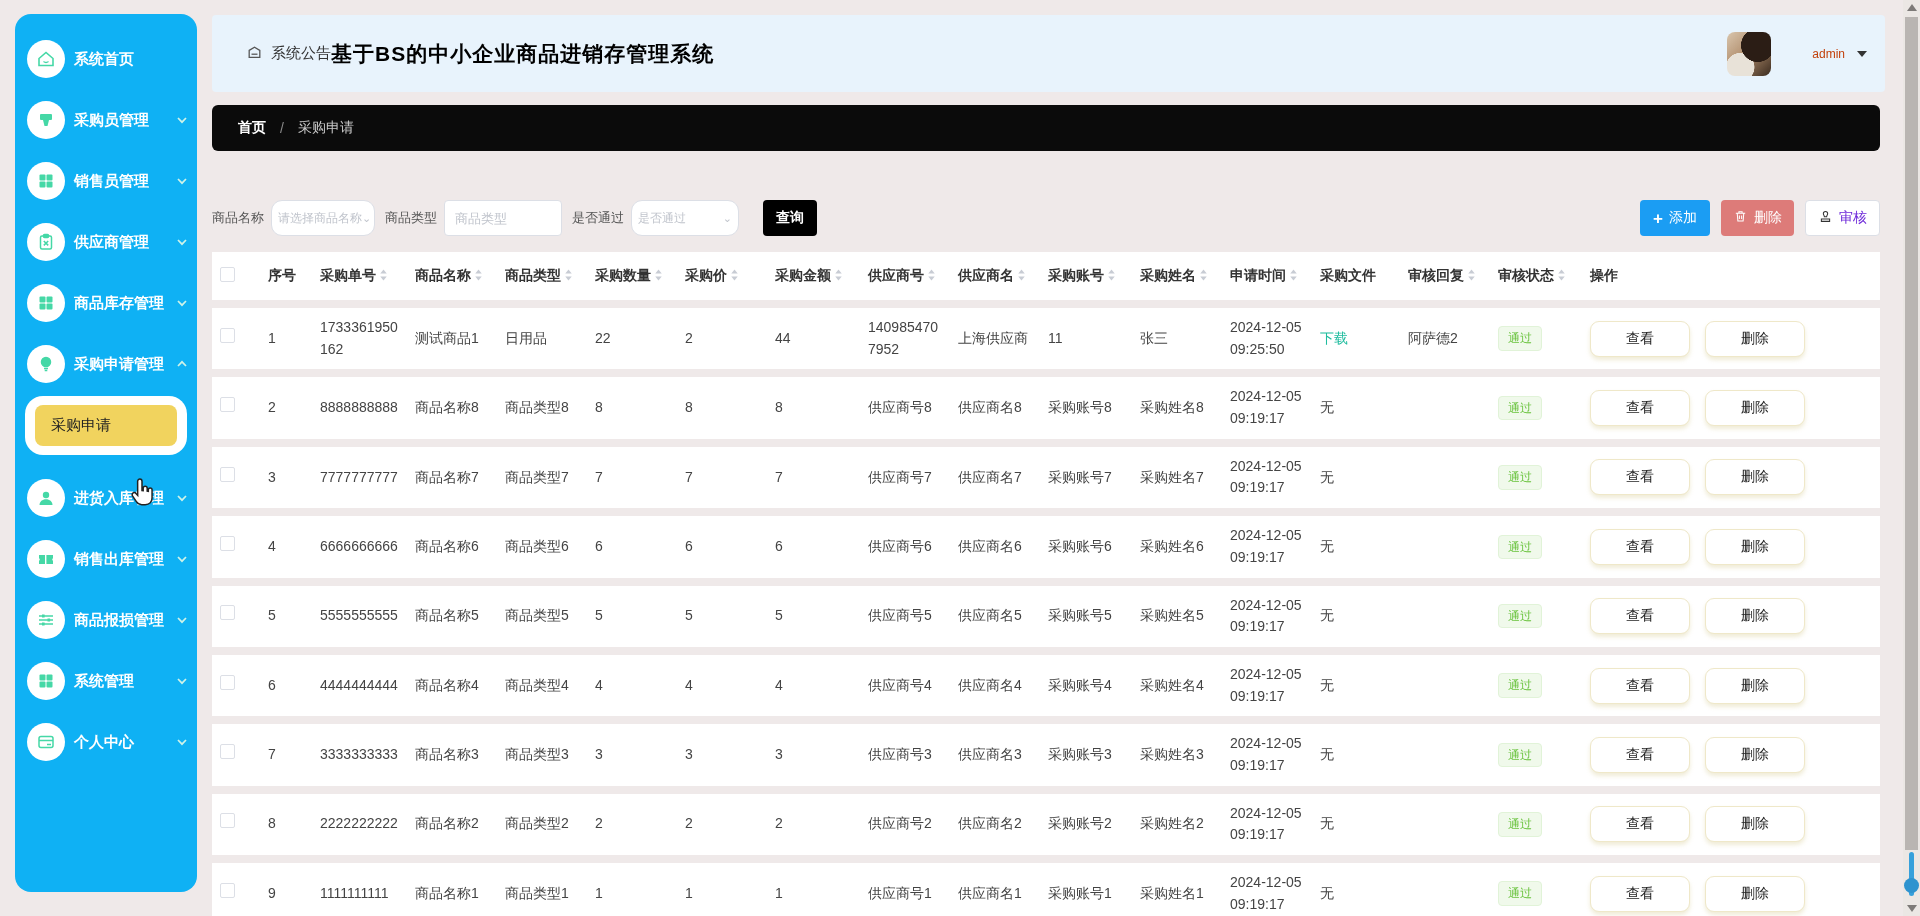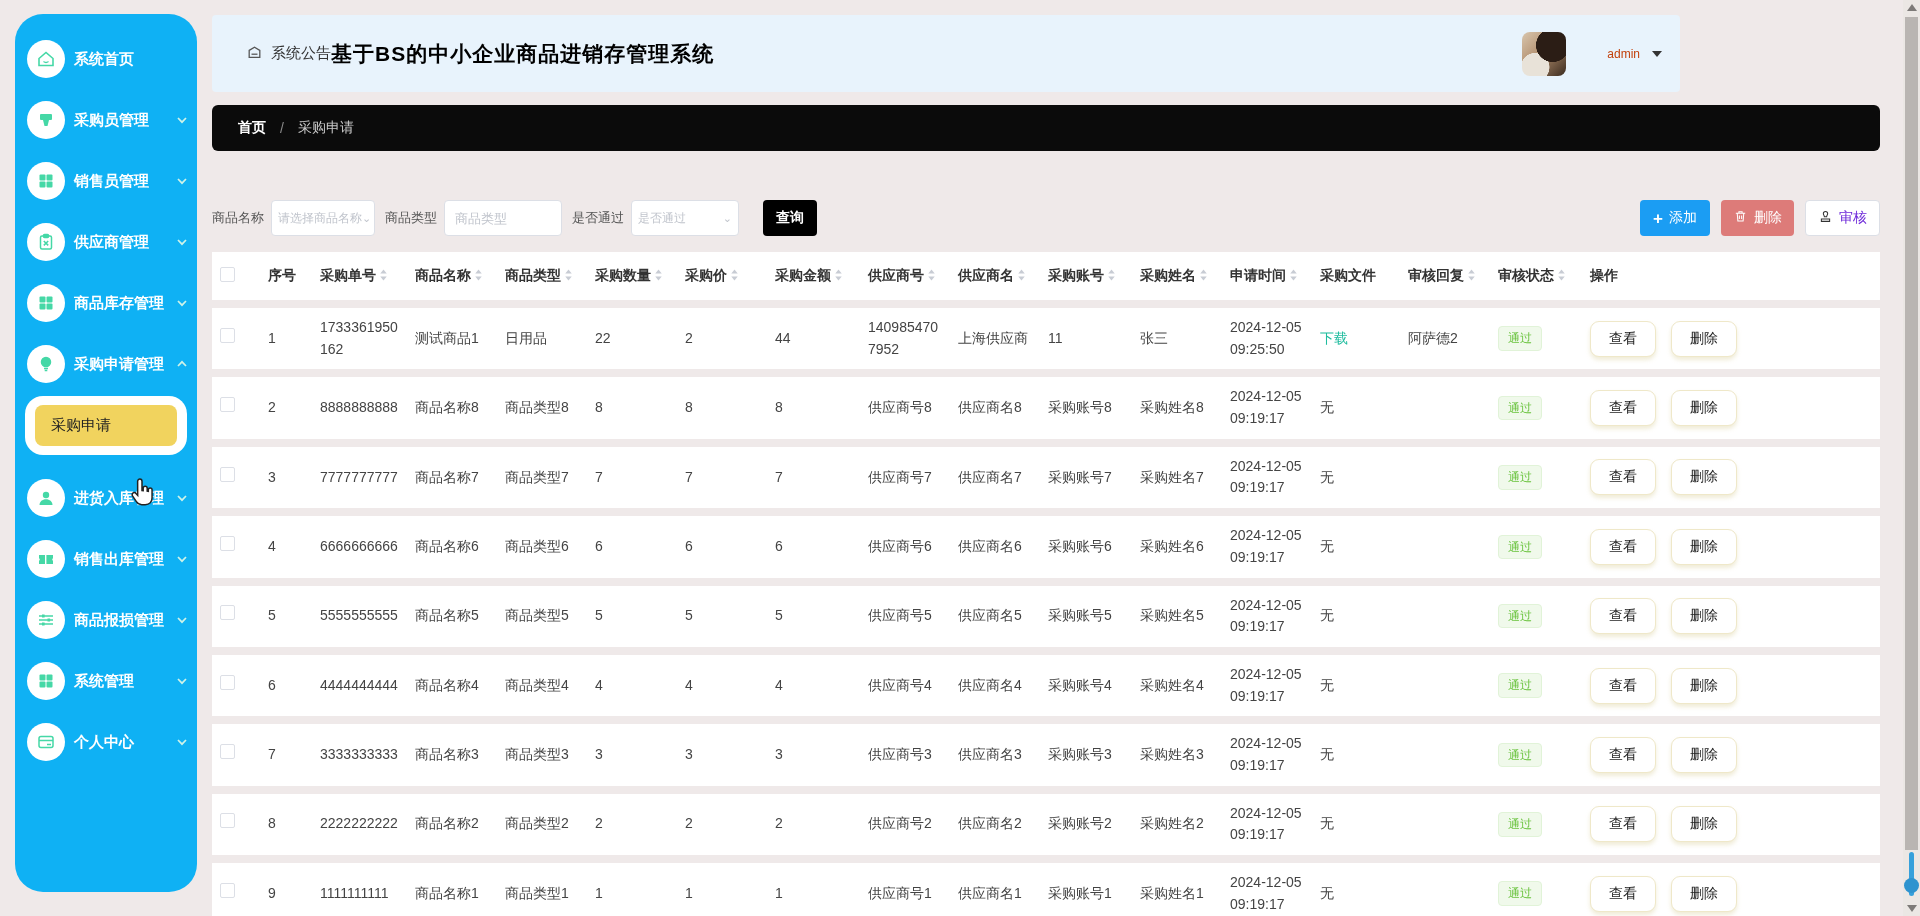--- a/index.html
+++ b/index.html
@@ -6,34 +6,34 @@
   html,body { width:1920px; height:916px; overflow:hidden; }
   body {
     background:#EFE9E9;
     font-family:"Liberation Sans","DejaVu Sans",sans-serif;
     position:relative;
     color:#333;
   }
   
   .sidebar {
     position:absolute; left:15px; top:14px; width:182px; height:878px;
-    background:#0FB1F4; border-radius:28px; padding-top:20px; overflow:hidden;
+    background:#0FB1F4; border-radius:16px; padding-top:20px; overflow:hidden;
   }
   .nav-item { display:flex; align-items:center; height:50px; margin:0 6px 11px 12px; cursor:pointer; }
   .nav-icon { width:38px; height:38px; border-radius:50%; background:#fff; display:flex;
     align-items:center; justify-content:center; flex:0 0 38px; }
   .nav-icon svg { width:20px; height:20px; }
   .nav-label { color:#fff; font-weight:bold; font-size:15px; margin-left:9px; flex:1; white-space:nowrap; }
   .nav-arrow { width:14px; height:14px; flex:0 0 14px; margin-right:2px; }
   .nav-arrow.up svg { transform:rotate(180deg); }
   .submenu { background:#fff; border-radius:18px; margin:-4px 10px 18px 10px; padding:9px 10px; }
   .submenu-pill { background:#F1D35E; border-radius:8px; padding:11px 0 11px 16px;
     font-size:15px; color:#222; cursor:pointer; }
   
-  .topbar { position:absolute; left:212px; top:15px; width:1468px; height:77px;
+  .topbar { position:absolute; left:212px; top:15px; width:1673px; height:77px;
     background:#E8F3FC; border-radius:4px; display:flex; align-items:center; }
   .announce { margin-left:34px; display:flex; align-items:center; gap:8px; font-size:15px; color:#333; }
   .announce svg { width:17px; height:17px; }
   .page-title { font-size:21px; font-weight:bold; color:#000; letter-spacing:1px; }
   .userbox { margin-left:auto; margin-right:18px; display:flex; align-items:center; gap:12px; cursor:pointer; }
   .avatar { width:44px; height:44px; border-radius:8px;
     background:
       radial-gradient(circle at 70% 30%, #2b1d15 0 38%, transparent 39%),
       radial-gradient(circle at 30% 80%, #e8e2d8 0 30%, transparent 31%),
       linear-gradient(135deg,#d9c6ae 0%,#b28f6e 45%,#3a2a1e 100%);
@@ -45,21 +45,21 @@
   .breadcrumb { position:absolute; left:212px; top:105px; width:1668px; height:46px;
     background:#0B0B0B; border-radius:6px; display:flex; align-items:center; padding-left:26px;
     gap:14px; font-size:14px; }
   .bc-home { color:#fff; font-weight:bold; }
   .bc-sep { color:#8a8a8a; }
   .bc-cur { color:#c9c9c9; }
   
   .filterbar { position:absolute; left:212px; top:199px; width:1668px; height:38px;
     display:flex; align-items:center; }
   .f-label { font-size:13px; color:#555; margin-right:7px; white-space:nowrap; }
-  .f-select { width:104px; height:36px; background:#fff; border:1px solid #dcdfe6; border-radius:4px;
+  .f-select { width:104px; height:36px; background:#fff; border:1px solid #dcdfe6; border-radius:11px;
     display:flex; align-items:center; padding:8px 6px; margin-right:10px; cursor:pointer; }
   .f-select .ph { color:#c0c4cc; font-size:12px; flex:1; white-space:nowrap; }
   .f-select .sel-arrow { color:#c0c4cc; font-size:11px; }
   .f-input { width:118px; height:36px; background:#fff; border:1px solid #dcdfe6; border-radius:4px;
     padding:0 10px; font-size:13px; color:#333; margin-right:10px; outline:none;
     font-family:"Liberation Sans","DejaVu Sans",sans-serif; }
   .f-input::placeholder { color:#c0c4cc; }
   .f-select.wide { width:108px; }
   .btn { height:36px; border:none; border-radius:4px; font-size:14px; cursor:pointer;
     display:inline-flex; align-items:center; justify-content:center; gap:6px;
@@ -80,21 +80,21 @@
     vertical-align:middle; white-space:nowrap; overflow:hidden; }
   td { font-size:14px; color:#444; padding:9px 6px 9px 8px; vertical-align:middle;
     word-break:break-all; line-height:1.55; }
   .sort-icon { display:inline-block; vertical-align:-2px; margin-left:3px; }
   .checkbox { width:15px; height:15px; border:1px solid #dcdfe6; border-radius:2px; background:#fff;
     display:inline-block; cursor:pointer; }
   .badge-pass { background:#f0f9eb; border:1px solid #e1f3d8; color:#67c23a; font-size:12px;
     padding:2px 9px; border-radius:4px; display:inline-block; }
   .link-download { color:#1FBC9E; cursor:pointer; font-size:14px; }
   .op-btn { background:#fff; border:1px solid #EFE8C9; box-shadow:0 3px 4px rgba(218,208,156,.40);
-    border-radius:9px; padding:8px 18px; font-size:14px; color:#222; cursor:pointer; margin-right:15px;
+    border-radius:9px; padding:8px 35px; font-size:14px; color:#222; cursor:pointer; margin-right:15px;
     font-family:"Liberation Sans","DejaVu Sans",sans-serif; }
   
   .v-track { position:absolute; right:0; top:0; width:17px; height:916px; background:#EBE7E4; }
   .v-arrow-up { position:absolute; right:3px; top:4px; width:0; height:0;
     border-left:5px solid transparent; border-right:5px solid transparent; border-bottom:7px solid #7d7a78; }
   .v-thumb { position:absolute; right:2px; top:17px; width:13px; height:833px; background:#B9B5B2; }
   .v-arrow-down { position:absolute; right:3px; bottom:4px; width:0; height:0;
     border-left:5px solid transparent; border-right:5px solid transparent; border-top:7px solid #7d7a78; }
   .scroll-knob-line { position:absolute; right:6px; top:852px; width:5px; height:44px;
     background:#36A0DB; border-radius:3px; }

